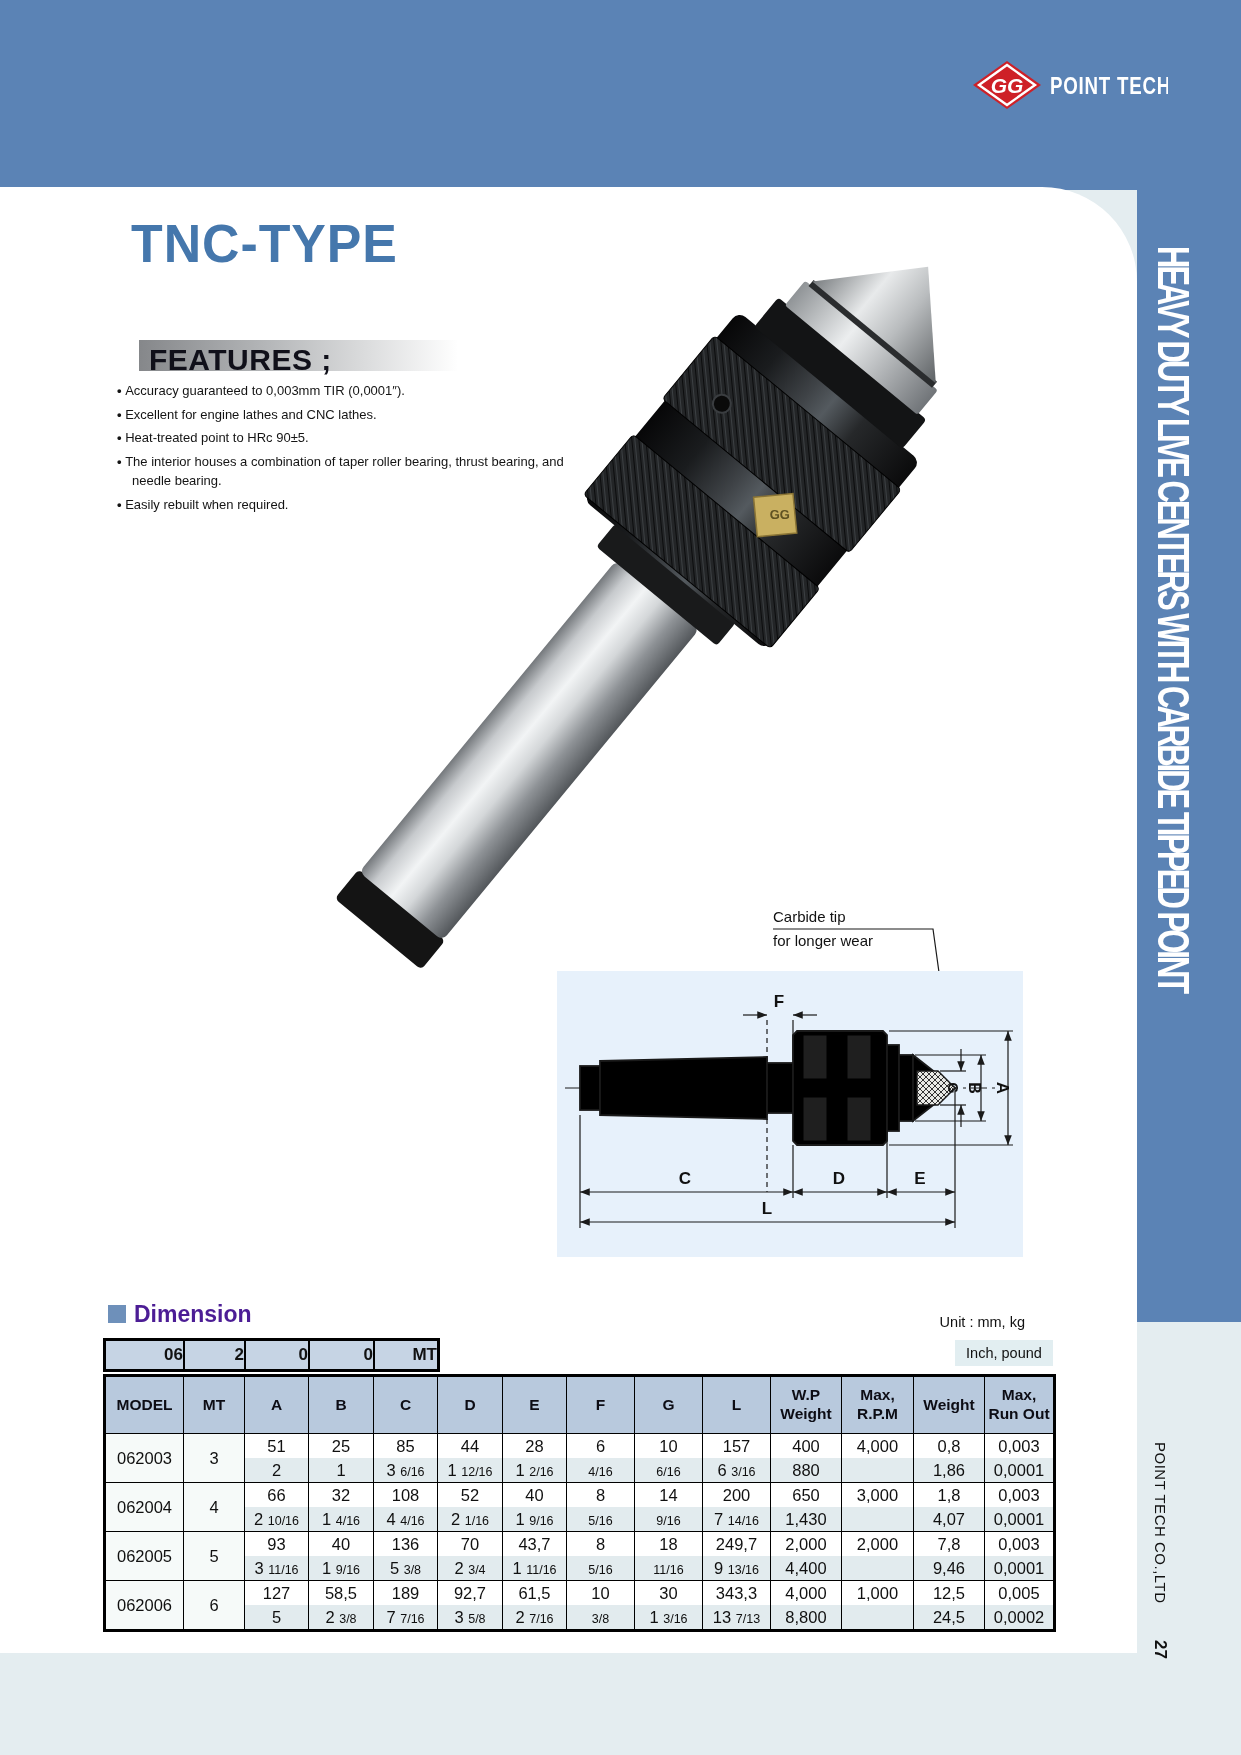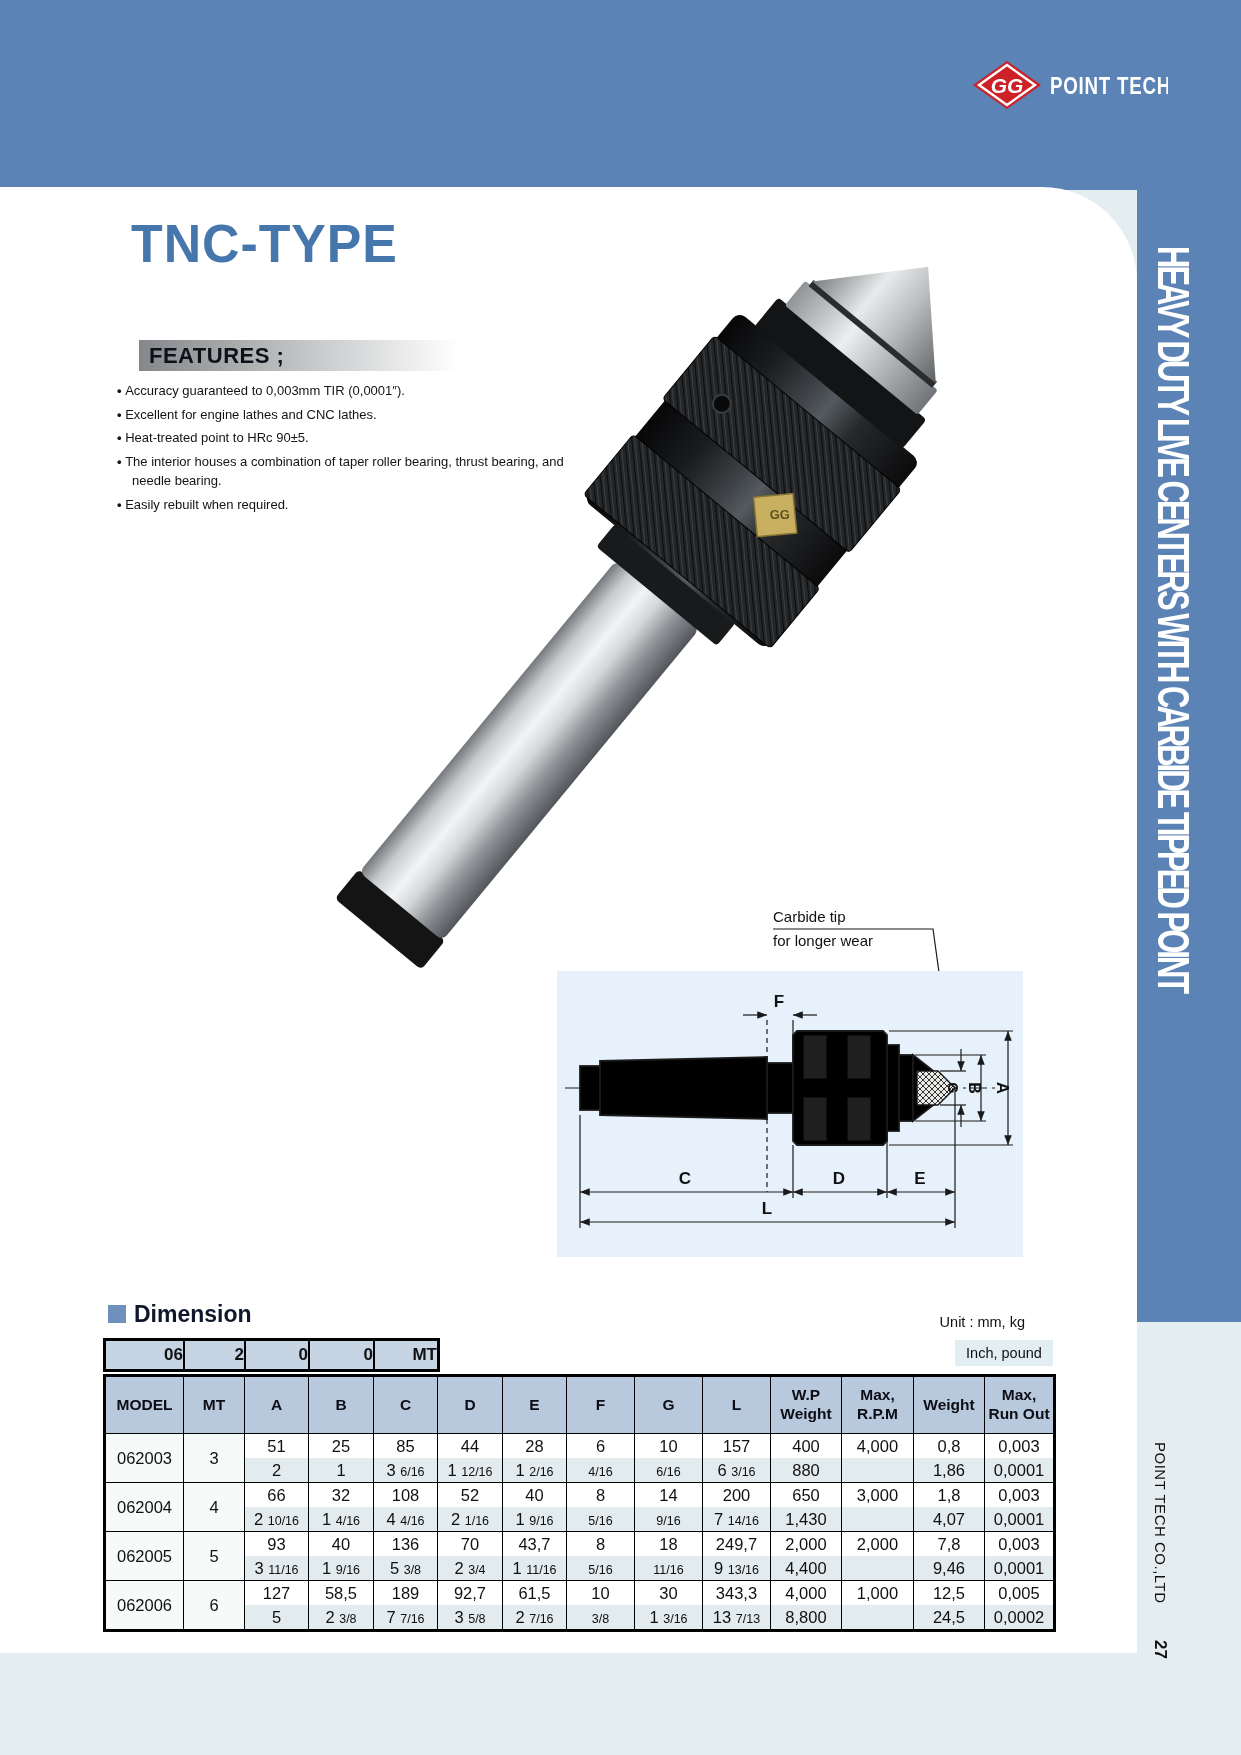--- a/index.html
+++ b/index.html
@@ -7,30 +7,30 @@
   .page{position:relative;width:1241px;height:1755px;background:#e4edf0;overflow:hidden;}
   .blue-band{position:absolute;left:0;top:0;width:1241px;height:190px;background:#5b83b5;}
   .blue-col{position:absolute;left:1137px;top:0;width:104px;height:1322px;background:#5b83b5;}
   .card{position:absolute;left:0;top:187px;width:1137px;height:1466px;background:#ffffff;border-top-right-radius:95px;}
   
   .logo{position:absolute;left:968px;top:56px;width:200px;height:56px;}
   
   .title{position:absolute;left:131px;top:212px;font-size:54px;font-weight:bold;color:#4577ac;letter-spacing:1px;transform:scaleX(.96);transform-origin:left top;}
   
   .feat-band{position:absolute;left:139px;top:340px;width:347px;height:31px;background:linear-gradient(90deg,#85878a 0%,#b6b8ba 38%,#ffffff 92%);}
-  .feat-band span{display:block;padding:3px 0 0 10px;font-size:22px;font-weight:bold;color:#10101a;letter-spacing:.5px;}
+  .feat-band span{display:block;padding:3px 0 0 10px;font-size:30px;font-weight:bold;color:#10101a;letter-spacing:.5px;}
   .feat-list{position:absolute;left:117px;top:381px;width:462px;margin:0;padding:0;list-style:none;font-size:13px;color:#141414;line-height:1.5;}
   .feat-list li{padding-left:15px;text-indent:-15px;margin-bottom:4px;}
   .feat-list li::before{content:"• ";font-weight:bold;}
   
   .side-head{position:absolute;left:1146px;top:246px;height:1010px;writing-mode:vertical-rl;text-orientation:sideways;font-weight:bold;font-size:31px;letter-spacing:-3px;color:#fff;white-space:nowrap;transform:scaleX(1.45);transform-origin:left center;}
   .side-co{position:absolute;left:1152px;top:1442px;writing-mode:vertical-rl;text-orientation:sideways;font-size:15px;color:#111;letter-spacing:.5px;}
   .side-pn{position:absolute;left:1150px;top:1640px;writing-mode:vertical-rl;text-orientation:sideways;font-size:17px;color:#111;font-weight:bold;}
   
-  .dim-head{position:absolute;left:108px;top:1301px;font-size:23px;font-weight:bold;color:#0f172a;}
+  .dim-head{position:absolute;left:108px;top:1301px;font-size:23px;font-weight:bold;color:#4c1d95;}
   .dim-head .sq{display:inline-block;width:18px;height:18px;background:#6e90ba;margin-right:8px;position:relative;top:1px;}
   .unit1{position:absolute;left:830px;top:1314px;width:195px;text-align:right;font-size:14.5px;color:#111;}
   .unit2{position:absolute;left:955px;top:1340px;width:98px;height:26px;background:#e2eef1;font-size:14.5px;color:#111;text-align:center;line-height:26px;}
   .code-row{position:absolute;left:103px;top:1338px;display:flex;border:3px solid #000;background:#c6d4e4;height:28px;}
   .code-cell{border-right:2px solid #000;font-size:17px;font-weight:bold;text-align:right;line-height:28px;color:#111;}
   .code-cell:last-child{border-right:none;}
   
   .spec{position:absolute;left:103px;top:1374px;width:950px;border-collapse:collapse;table-layout:fixed;}
   .spec,.spec th,.spec td{border:1px solid #000;}
   .spec{border:3px solid #000;}

